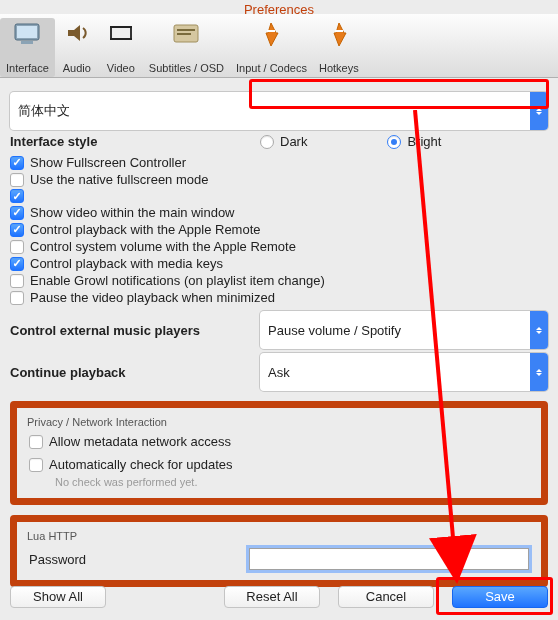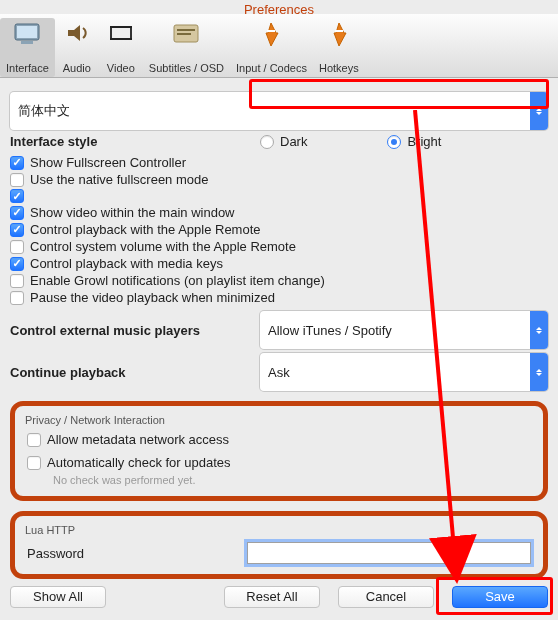--- a/index.html
+++ b/index.html
@@ -117,22 +117,22 @@
   }
   .check.on .box {
     background: linear-gradient(#5aa8ff,#1f73ff);
     border-color:#1f73ff;
   }
   .check.on .box::after{
     content:"✓"; color:#fff; font-size:11px; font-weight:bold;
   }
   .check-label { font-size:13px; color:#222; }
   .fieldset {
-    border:5px solid #c2410c;
-    border-radius:13px;
+    border:7px solid #c2410c;
+    border-radius:4px;
     margin-top:10px;
     padding:8px 12px 10px;
     position: relative;
   }
   .fieldset .legend {
     font-size:11px;
     color:#555;
     margin-bottom:6px;
     margin-left:-2px;
   }
@@ -295,21 +295,21 @@
       </div>
       <div class="check">
         <span class="box"></span>
         <span class="check-label">Pause the video playback when minimized</span>
       </div>
     </div>
 
   <div class="row">
     <div class="label">Control external music players</div>
     <div class="select">
-      <span>Allow iTunes / Spotify</span>
+      <span>Pause volume / Spotify</span>
       <span class="chev"></span>
     </div>
   </div>
   <div class="row">
     <div class="label">Continue playback</div>
     <div class="select">
       <span>Ask</span>
       <span class="chev"></span>
     </div>
   </div>

